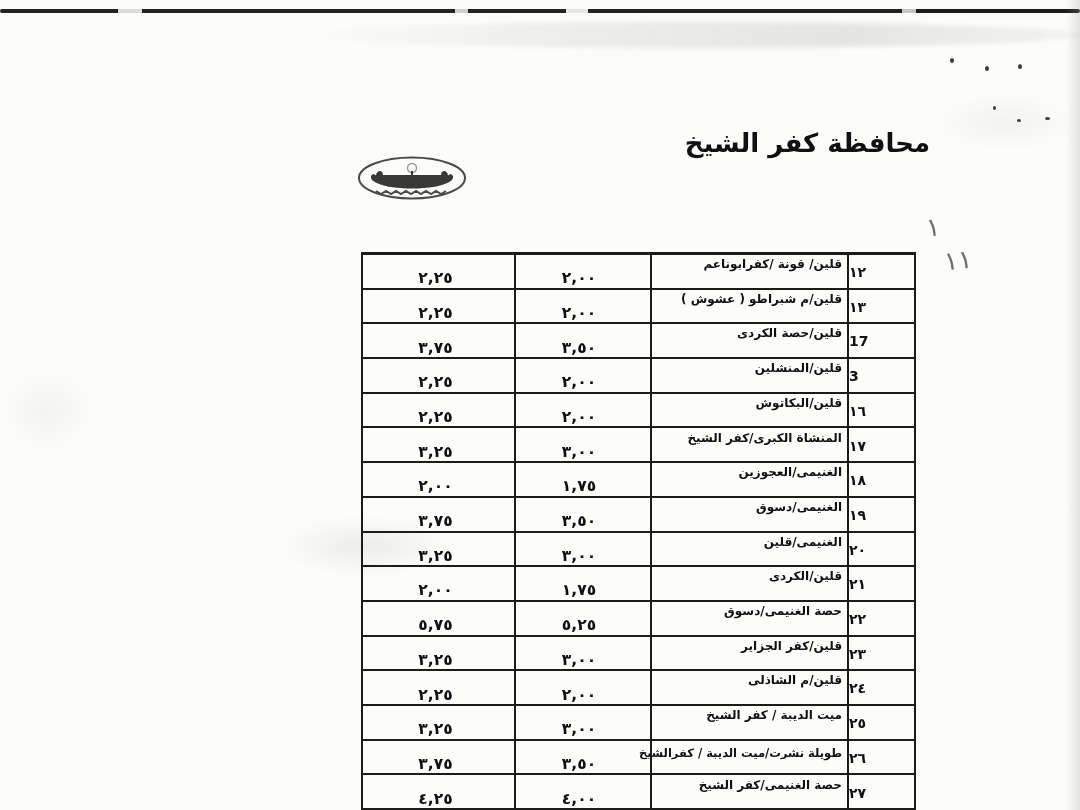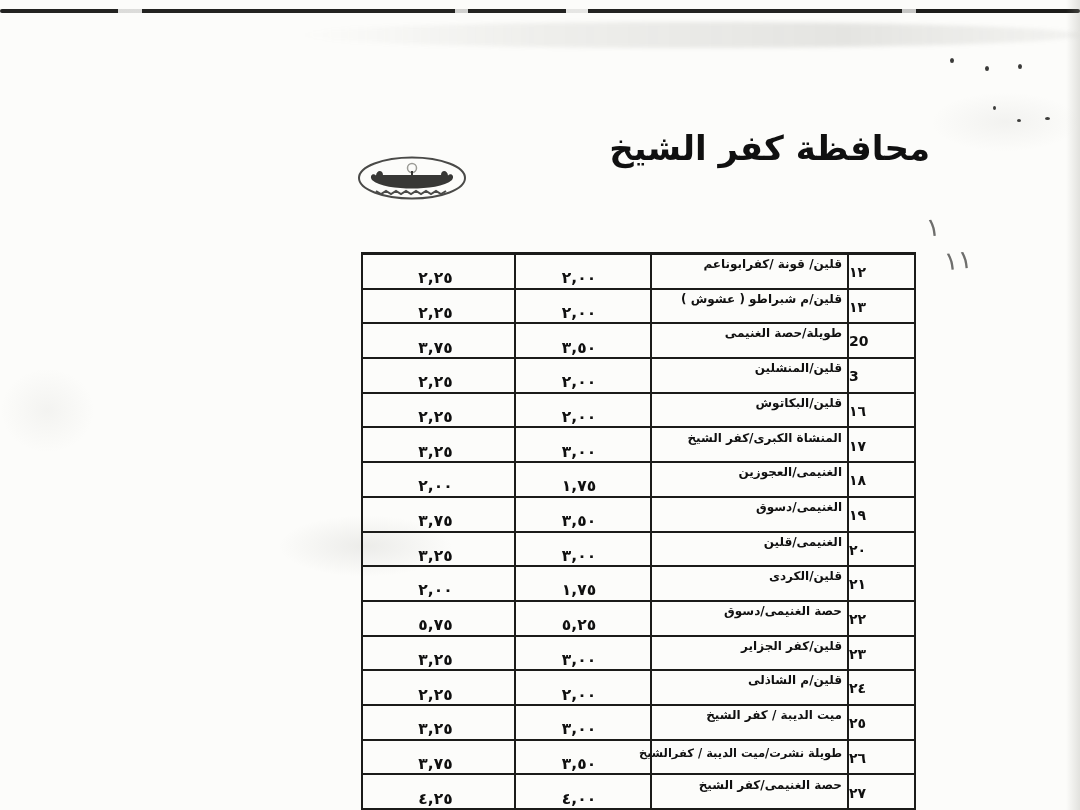--- a/index.html
+++ b/index.html
@@ -18,21 +18,21 @@
       #232321 468px 566px, rgba(35,35,33,0.1) 566px 588px,
       #232321 588px 902px, rgba(35,35,33,0.25) 902px 916px,
       #1c1c1a 916px 1080px);
     border-radius:2px;
   }
   .speck{position:absolute; background:#3a3a38; border-radius:50%;}
   .note{
     position:absolute; color:#565654; font-weight:500; opacity:.85;
     transform:rotate(-6deg); font-size:26px; line-height:26px;
   }
-  .hdr-gov{position:absolute; top:128px; right:150px; font-size:34px; font-weight:bold; letter-spacing:0; white-space:nowrap;}
+  .hdr-gov{position:absolute; top:128px; right:150px; font-size:26px; font-weight:bold; letter-spacing:0; white-space:nowrap;}
   .hdr-dept{position:absolute; top:176px; right:192px; font-size:15.5px; font-weight:bold; white-space:nowrap;}
   .hdr-title{position:absolute; top:204px; right:290px; font-size:23px; font-weight:bold; white-space:nowrap;}
   .logo{position:absolute; left:356px; top:155px; width:112px; height:46px;}
   
   .ftable{
     position:absolute; left:361px; top:252px; width:551px; height:558px;
     border-top:3px solid #1b1b19; border-left:2.5px solid #1b1b19; border-right:2.5px solid #1b1b19;
     box-sizing:content-box;
   }
   .vline{position:absolute; top:0; bottom:0; width:2px; background:#1b1b19; z-index:2;}
@@ -107,22 +107,22 @@
         <div class="c-fare f-mid">٢,٠٠</div>
         <div class="c-fare f-left">٢,٢٥</div>
       </div>
       <div class="trow" style="top: 34.7px;">
         <div class="c-no">١٣</div>
         <div class="c-route">قلين/م شبراطو ( عشوش )</div>
         <div class="c-fare f-mid">٢,٠٠</div>
         <div class="c-fare f-left">٢,٢٥</div>
       </div>
       <div class="trow" style="top: 69.4px;">
-        <div class="c-no">20</div>
-        <div class="c-route">طويلة/حصة الغنيمى</div>
+        <div class="c-no">17</div>
+        <div class="c-route">قلين/حصة الكردى</div>
         <div class="c-fare f-mid">٣,٥٠</div>
         <div class="c-fare f-left">٣,٧٥</div>
       </div>
       <div class="trow" style="top: 104.1px;">
         <div class="c-no">3</div>
         <div class="c-route">قلين/المنشلين</div>
         <div class="c-fare f-mid">٢,٠٠</div>
         <div class="c-fare f-left">٢,٢٥</div>
       </div>
       <div class="trow" style="top: 138.8px;">

